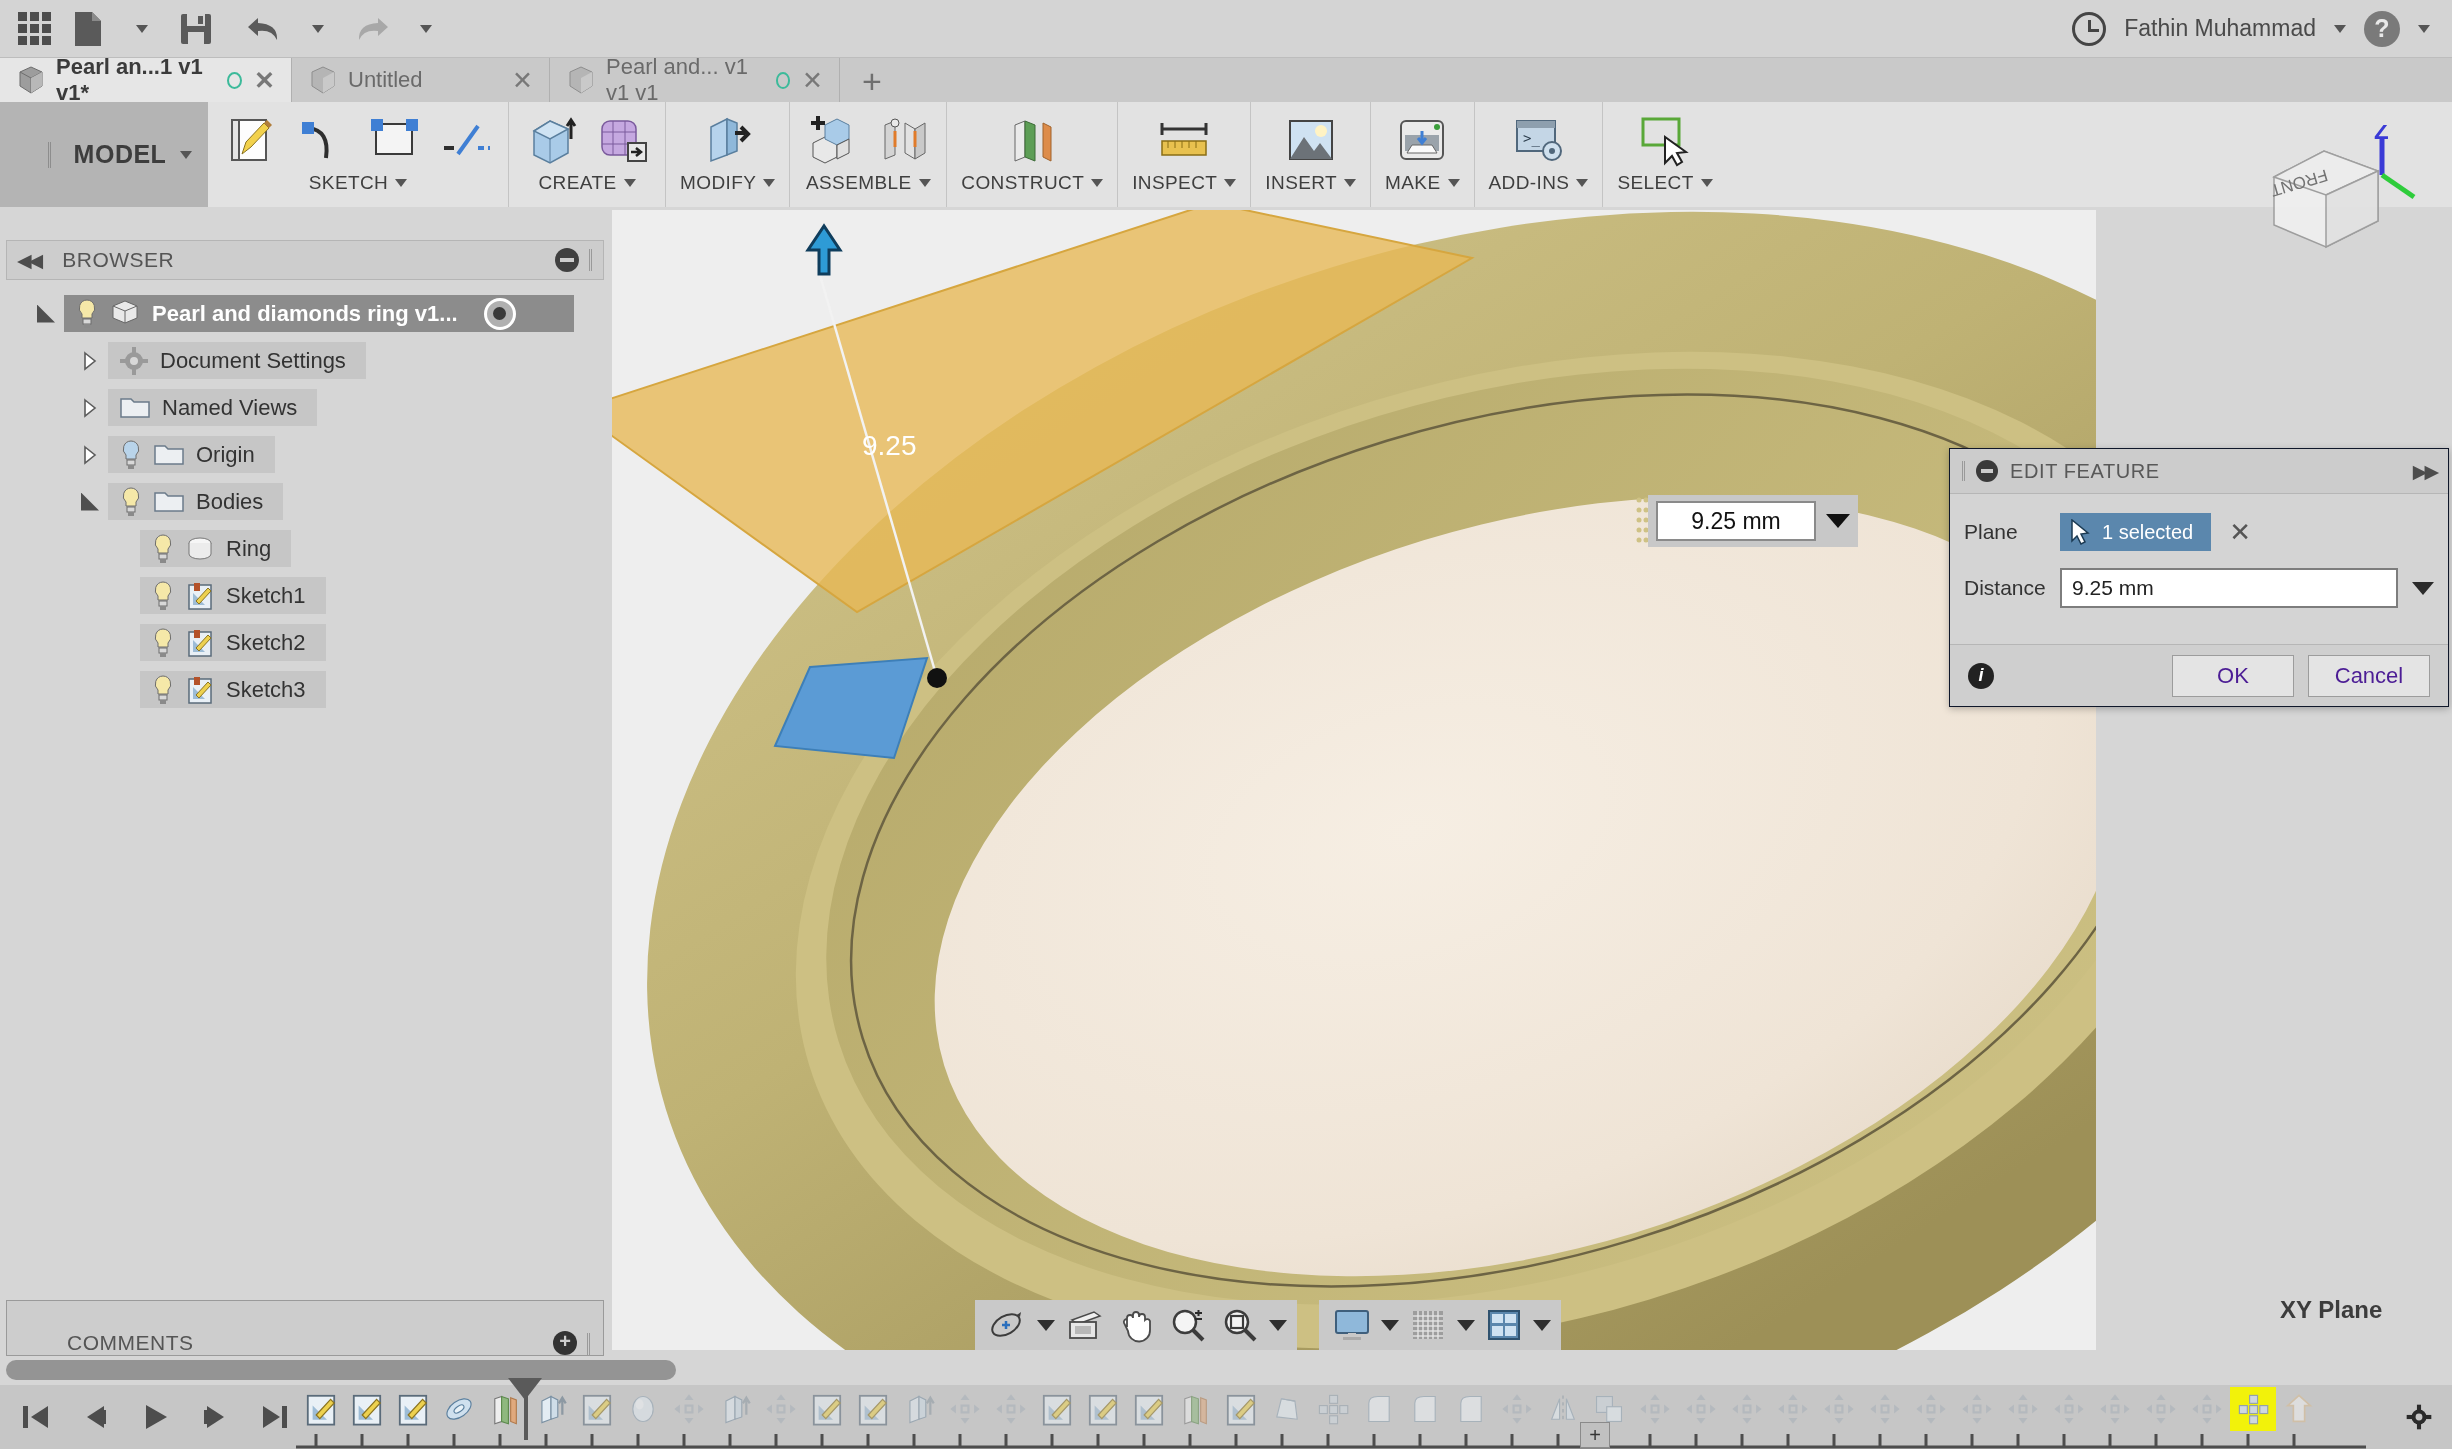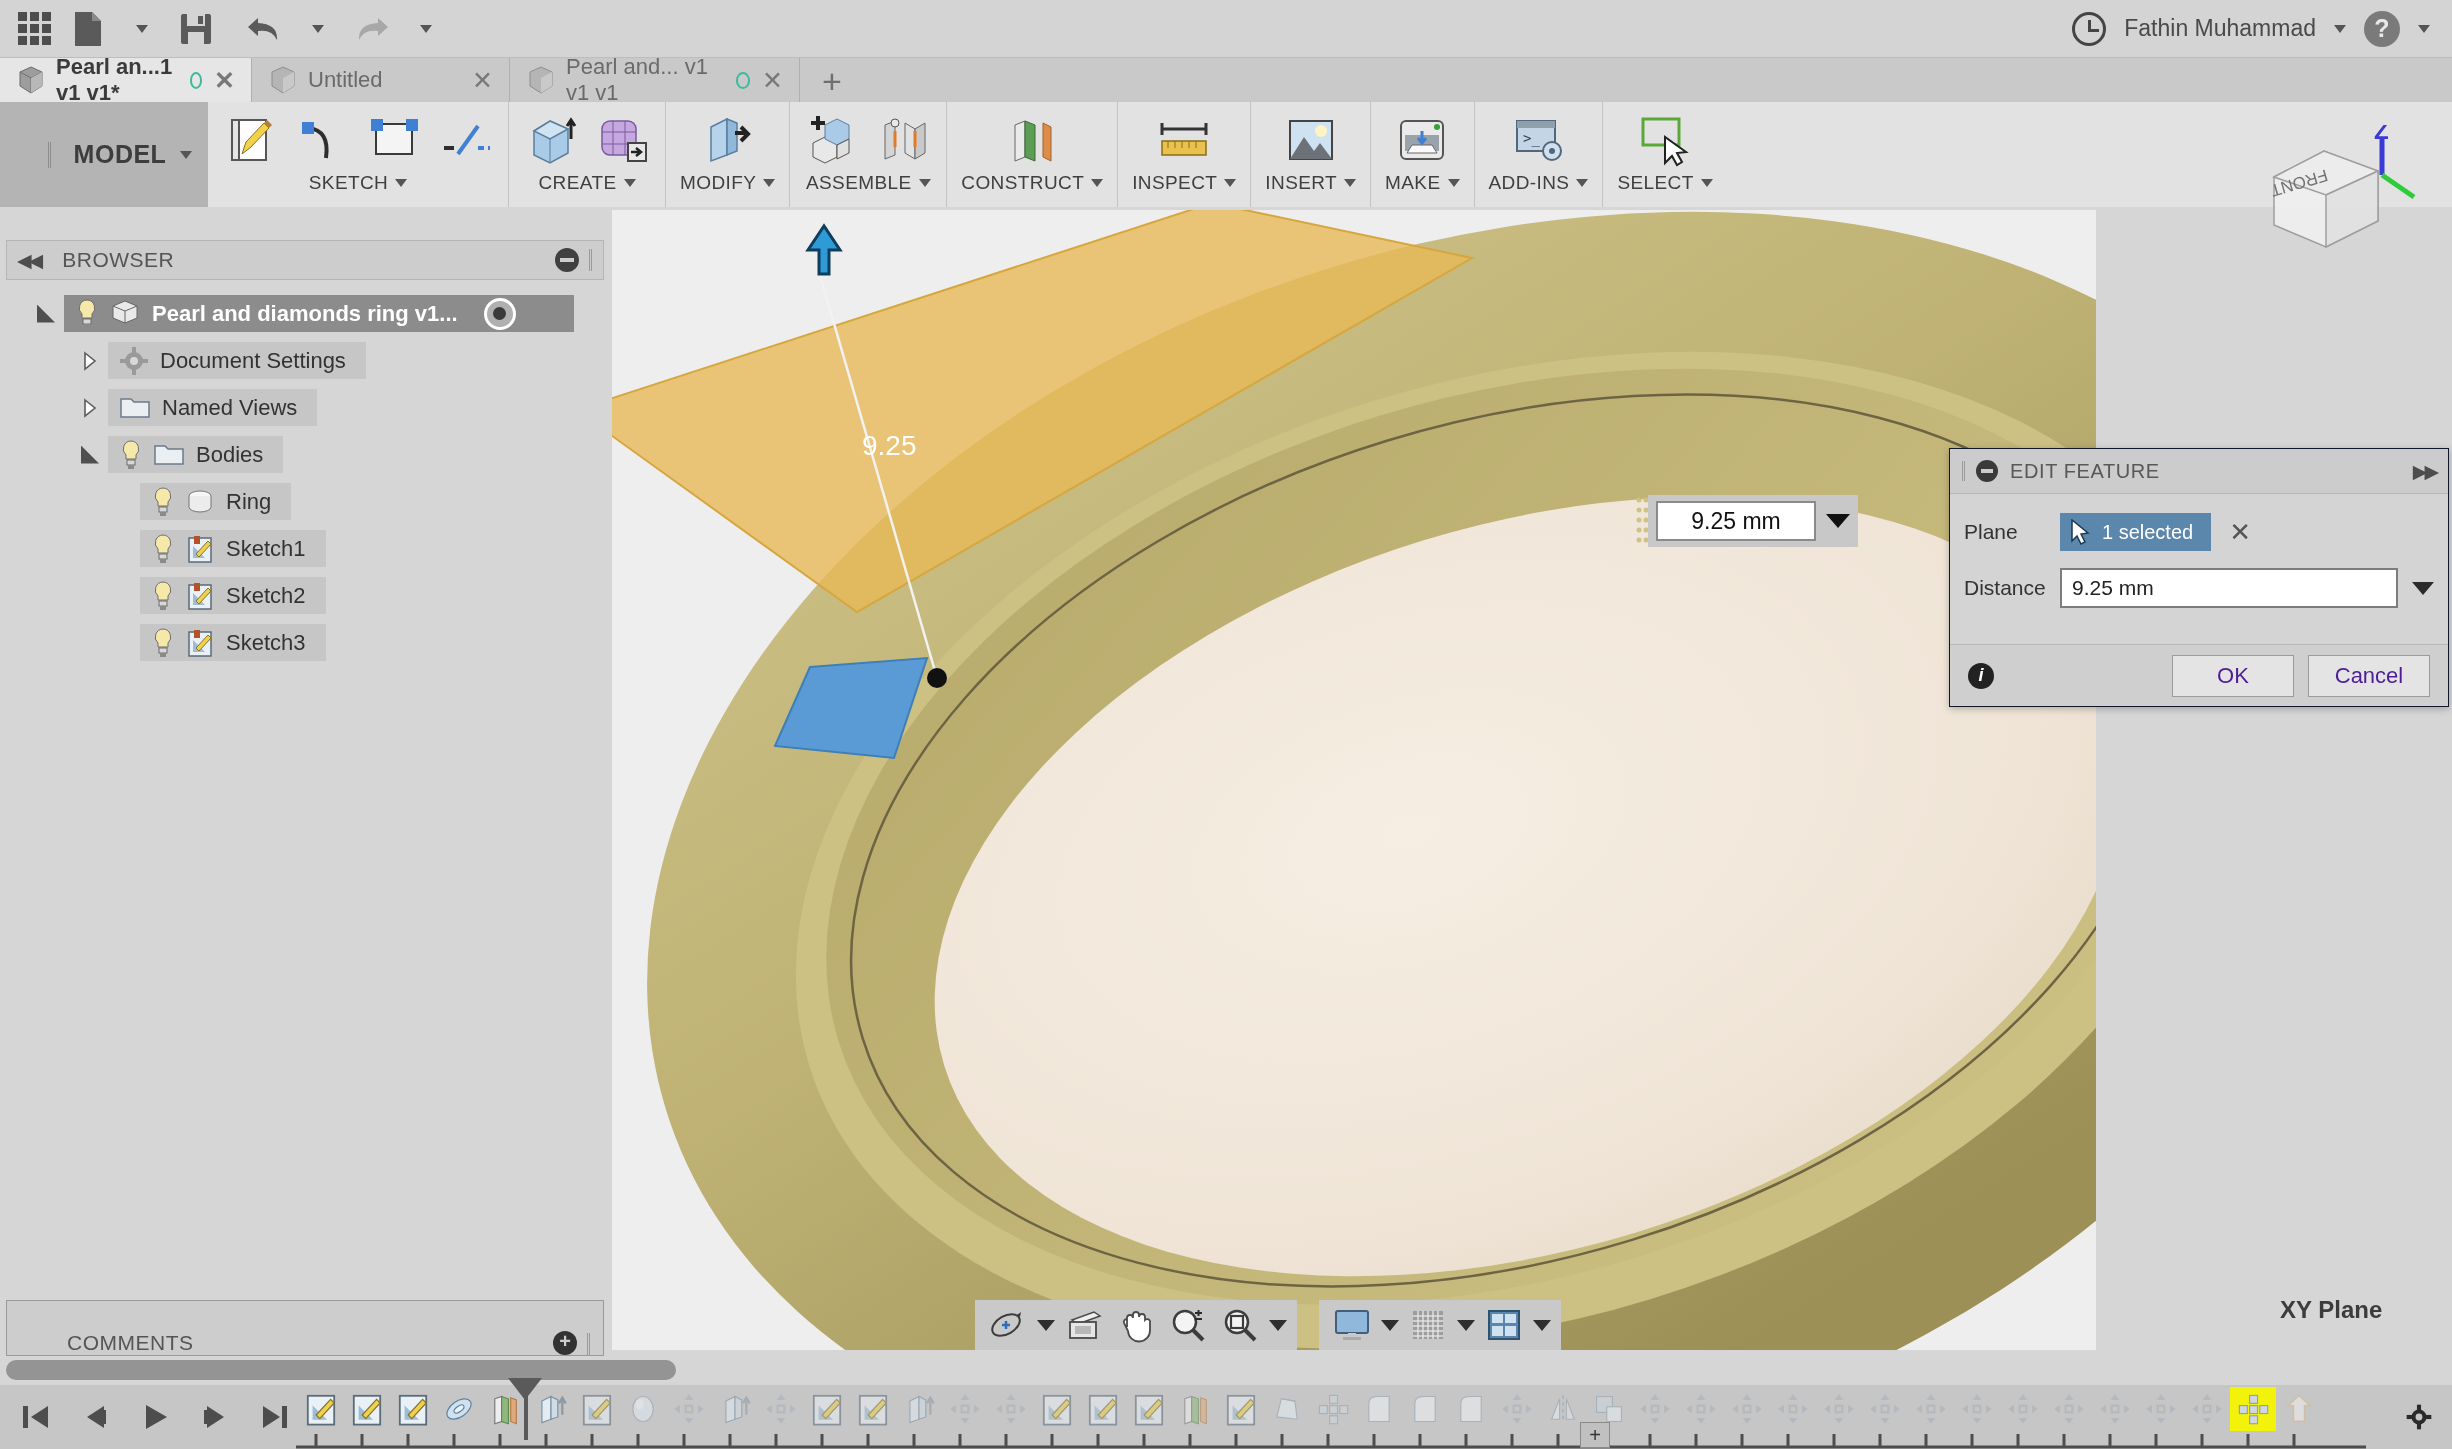--- a/index.html
+++ b/index.html
@@ -211,21 +211,21 @@
     <div class="appbar-right">
       <div class="circ-icon"></div>
       <span class="user-name">Fathin Muhammad</span>
       <span class="caret sm"></span>
       <div class="help-icon">?</div>
       <span class="caret sm"></span>
     </div>
   </div>
 
   <div class="tabbar">
-    <div class="dtab active" style="width:252px">
+    <div class="dtab active" style="width:292px">
       <span class="cube-ico">
         <svg width="26" height="28" viewBox="0 0 26 28">
             <path d="M2 6 L13 1 L24 6 L24 20 L13 27 L2 20 Z" fill="#9d9d9d" stroke="#6d6d6d"></path>
             <path d="M2 6 L13 12 L24 6" fill="none" stroke="#6d6d6d"></path>
             <path d="M13 12 L13 27" stroke="#6d6d6d" fill="none"></path>
             <path d="M13 12 L24 6 L24 20 L13 27 Z" fill="#b8b8b8"></path>
           </svg>
       </span>
       <span>Pearl an...1 v1 v1*</span>
       <span class="dot-circ"></span>
@@ -626,20 +626,42 @@
       <span class="tpill">
         <span class="folder">
           <svg width="30" height="25" viewBox="0 0 30 25">
               <path d="M1 4 h10 l3 3 h15 v15 h-28 z" fill="#eceff2" stroke="#6b7b8a" stroke-width="1.5"></path>
             </svg>
         </span>
         <span class="tlabel">Named Views</span>
       </span>
     </div>
 
+    <div class="trow" style="padding-left:44px">
+      <span class="twist">
+        <svg width="16" height="20" viewBox="0 0 16 20">
+            <path d="M3 2 L13 10 L3 18 Z" fill="#ffffff" stroke="#5c5c5c" stroke-width="1.6"></path>
+          </svg>
+      </span>
+      <span class="tpill">
+        <span class="bulb">
+          <svg width="22" height="30" viewBox="0 0 22 30">
+              <path d="M11 1 a8 8 0 0 1 5 14 v4 h-10 v-4 a8 8 0 0 1 5 -14z" fill="#b9d4ea" stroke="#6d6d6d"></path>
+              <rect x="7" y="20" width="8" height="5" fill="#d8d8d8" stroke="#6d6d6d"></rect>
+              <rect x="8" y="25" width="6" height="4" fill="#8a8a8a"></rect>
+            </svg>
+        </span>
+        <span class="folder">
+          <svg width="30" height="25" viewBox="0 0 30 25">
+              <path d="M1 4 h10 l3 3 h15 v15 h-28 z" fill="#eceff2" stroke="#6b7b8a" stroke-width="1.5"></path>
+            </svg>
+        </span>
+        <span class="tlabel">Origin</span>
+      </span>
+    </div>
 
     <div class="trow" style="padding-left:44px">
       <span class="twist">
           <span class="arrow-open"></span>
         </span>
       <span class="tpill">
         <span class="bulb">
           <svg width="22" height="30" viewBox="0 0 22 30">
               <path d="M11 1 a8 8 0 0 1 5 14 v4 h-10 v-4 a8 8 0 0 1 5 -14z" fill="#f5e8a8" stroke="#6d6d6d"></path>
               <rect x="7" y="20" width="8" height="5" fill="#d8d8d8" stroke="#6d6d6d"></rect>

